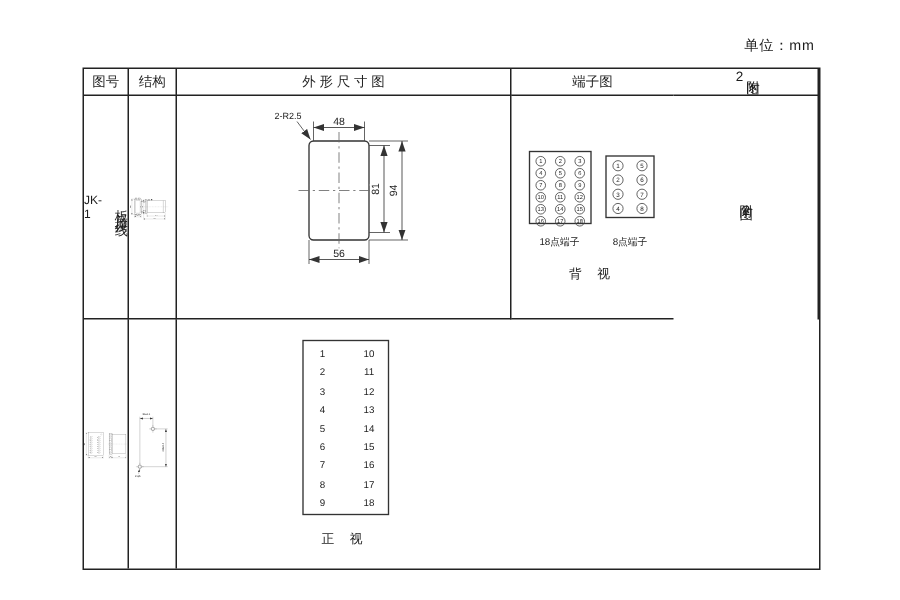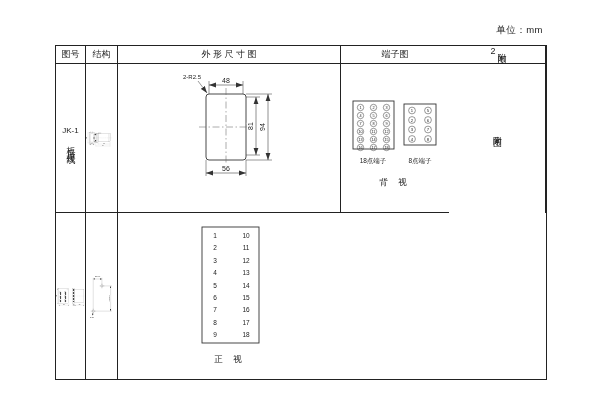--- a/index.html
+++ b/index.html
@@ -10,21 +10,21 @@
   .tbl { position:absolute; left:55px; top:45px; display:grid;
          grid-template-columns:30px 32px 223px 108px 97px;
          grid-template-rows:18px 149px 166px;
          border:1px solid #222; background:#fff; }
   .cell { border-right:1px solid #222; border-bottom:1px solid #222;
           display:flex; align-items:center; justify-content:center; overflow:hidden; }
   .lastc { border-right:none; }
   .lastr { border-bottom:none; }
   .hdr { font-size:9px; white-space:pre; }
   .vtext { writing-mode:vertical-rl; text-orientation:upright; font-size:9px; letter-spacing:3px; line-height:1; }
-  .structcell { flex-direction:column; gap:4px; }
+  .structcell { gap:4px; }
   .model { font-size:8px; }
   svg { display:block; }
   svg text { font-family:"Liberation Sans","DejaVu Sans",sans-serif; fill:#1c1c1c; }
   .ln  { stroke:#333; stroke-width:0.9; fill:none; }
   .thin{ stroke:#444; stroke-width:0.55; fill:none; }
   .dim { stroke:#333; stroke-width:0.55; fill:none; }
   .cl  { stroke:#666; stroke-width:0.55; fill:none; stroke-dasharray:7 2.5 1.5 2.5; }
   .dt  { font-size:7px; text-anchor:middle; paint-order:stroke; stroke:#fff; stroke-width:2.2px; fill:#1c1c1c; }
   .dts { font-size:6px; text-anchor:middle; paint-order:stroke; stroke:#fff; stroke-width:2px; fill:#1c1c1c; }
   .cn  { font-size:3.8px; text-anchor:middle; fill:#1c1c1c; }

